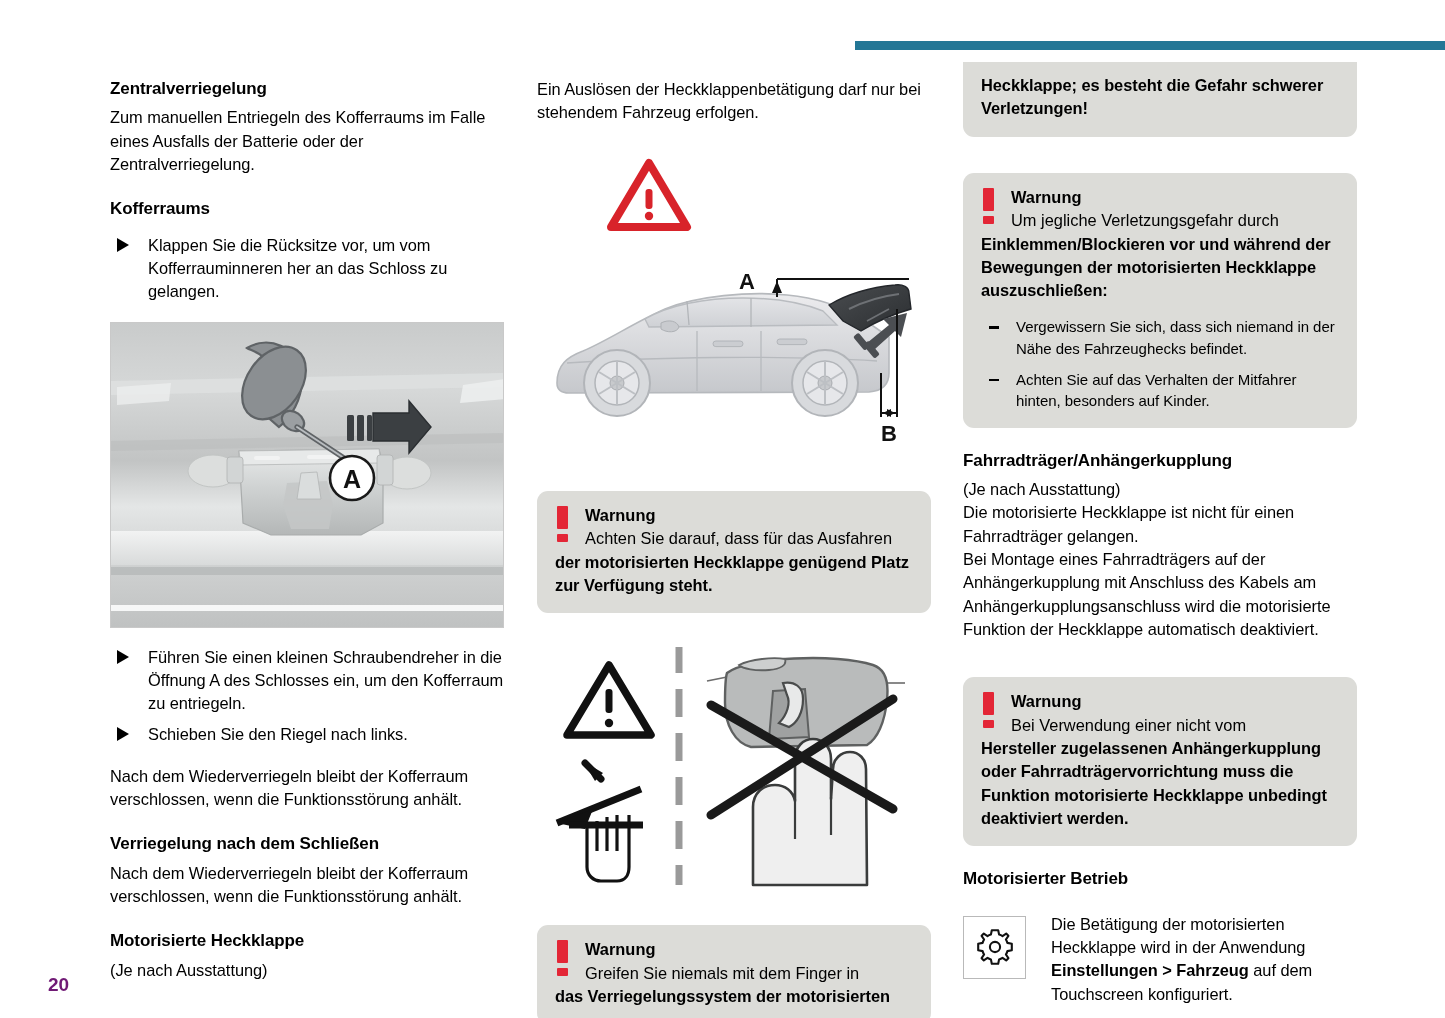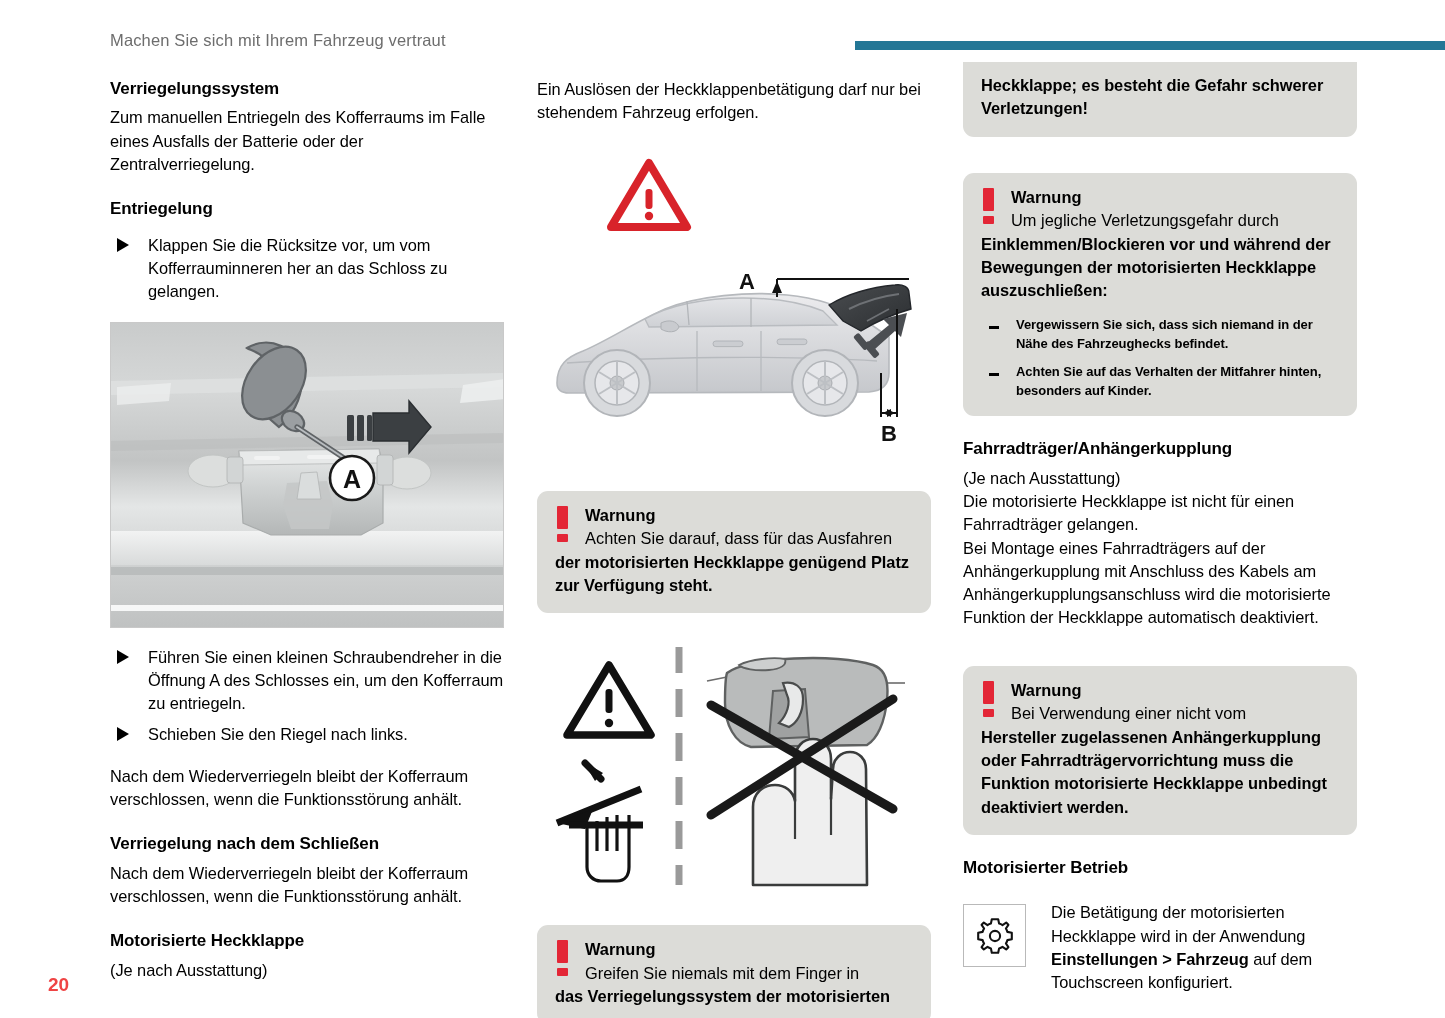--- a/index.html
+++ b/index.html
@@ -98,25 +98,24 @@
 
   
   ul.dash-list {
     list-style: none;
     margin: 14px 0 0 0;
     padding: 0;
   }
   ul.dash-list li {
     position: relative;
     padding-left: 35px;
-    font-size: 13px;
+    font-size: 15px;
     line-height: 1.42;
     margin-bottom: 10px;
     letter-spacing: -0.05px;
-    font-weight: bold;
   }
   ul.dash-list li:last-child { margin-bottom: 0; }
   ul.dash-list li .dash {
     position: absolute;
     left: 8px;
     top: 10px;
     width: 10px;
     height: 2.2px;
     background: #000;
   }
@@ -244,39 +243,38 @@
   }
   .icon-text b { font-weight: bold; }
 
   
   .page-number {
     position: absolute;
     left: 48px;
     bottom: 22px;
     font-size: 19px;
     font-weight: bold;
-    color: #ef4444;
+    color: #701a75;
   }
 </style>
 </head>
 <body>
 
 <div class="page">
 
   <div class="header">
-    <div class="header-title">Machen Sie sich mit Ihrem Fahrzeug vertraut</div>
     <div class="header-rule"></div>
   </div>
 
   <div class="col col-1">
 
-    <h2 class="sec">Verriegelungssystem</h2>
+    <h2 class="sec">Zentralverriegelung</h2>
     <p class="body">Zum manuellen Entriegeln des Kofferraums im Falle eines Ausfalls der Batterie oder der Zentralverriegelung.</p>
 
-    <h2 class="sec gap">Entriegelung</h2>
+    <h2 class="sec gap">Kofferraums</h2>
 
     <ul class="arrow-list">
       <li>
         <span class="tri"></span>
         <span>Klappen Sie die Rücksitze vor, um vom Kofferrauminneren her an das Schloss zu gelangen.</span>
       </li>
     </ul>
 
     <div class="fig-lock">
       <svg viewBox="0 0 394 306" width="394" height="306">

